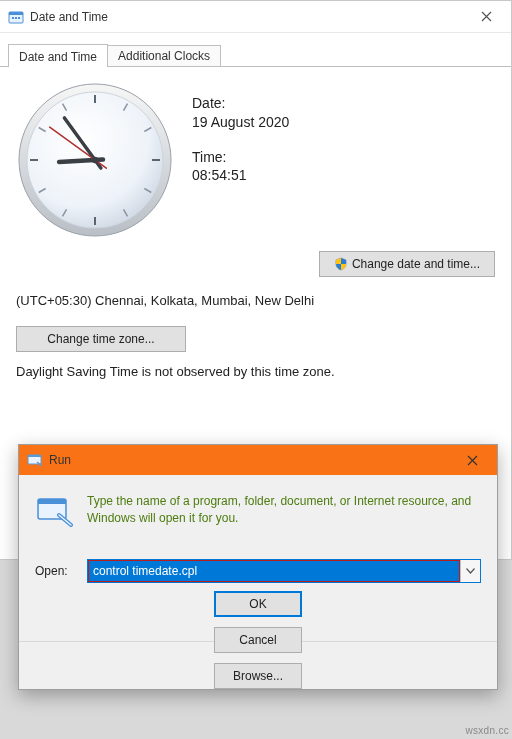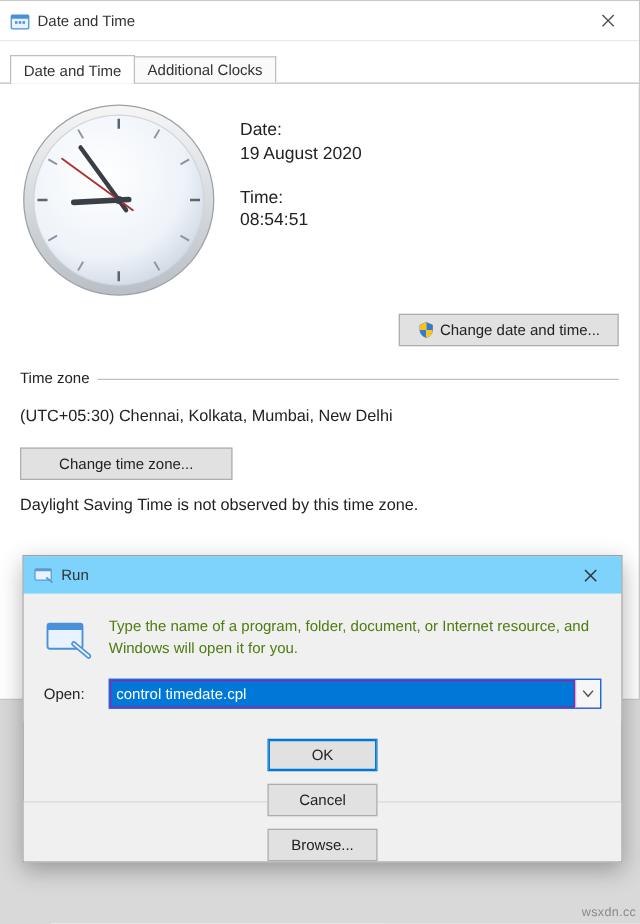--- a/index.html
+++ b/index.html
@@ -97,42 +97,42 @@
 
   
   .run-window {
     position: absolute; left: 18px; top: 444px;
     width: 480px; height: 246px;
     background: #f0f0f0;
     border: 1px solid #9e9e9e;
     box-shadow: 0 6px 18px rgba(0,0,0,0.3);
   }
   .run-titlebar {
-    height: 30px; background: #7dd3fc;
+    height: 30px; background: #f97316;
     display: flex; align-items: center;
     padding: 0 4px 0 8px;
   }
   .run-titlebar .title { margin-left: 6px; font-size: 12px; color: #333; }
   .run-titlebar .spacer { flex: 1; }
   .run-close {
     width: 42px; height: 26px; display: flex; align-items: center; justify-content: center;
     font-size: 15px; color: #333;
   }
 
   .run-body { padding: 18px 16px 10px 16px; background: #f0f0f0; }
   .run-msg-row { display: flex; gap: 14px; align-items: flex-start; }
   .run-icon { width: 38px; height: 38px; flex-shrink: 0; }
   .run-msg { font-size: 12px; color: #4d7c0f; line-height: 1.45; }
 
-  .run-open-row { display: flex; align-items: center; gap: 12px; margin-top: 12px; }
+  .run-open-row { display: flex; align-items: center; gap: 12px; margin-top: 28px; }
   .run-open-label { font-size: 12px; color: #222; min-width: 40px; }
   .combo {
     flex: 1; height: 24px;
     border: 1px solid #0078d7;
-    background: #a21caf;
+    background: #b91c1c;
     display: flex; align-items: stretch;
     position: relative;
   }
   .combo-input {
     flex: 1; border: none; outline: none;
     padding: 0 4px;
     font-family: inherit; font-size: 12px;
     color: #fff;
     background: #0078d7;
     margin: 1px;
@@ -257,24 +257,20 @@
               <path d="M7 1 L12 3 V7 H7 Z" fill="#2b7cd3"></path>
               <path d="M7 1 L2 3 V7 H7 Z" fill="#ffc20e"></path>
               <path d="M2 7 H7 V13 C4.2 12.3 2 10 2 7 Z" fill="#2b7cd3"></path>
               <path d="M12 7 H7 V13 C9.8 12.3 12 10 12 7 Z" fill="#ffc20e"></path>
             </svg>
           </span>
           <span>Change date and time...</span>
         </button>
       </div>
 
-      <div class="fieldset">
-        <div class="fieldset-line"></div>
-        <span class="fieldset-label">Time zone</span>
-      </div>
       <div class="tz-text">(UTC+05:30) Chennai, Kolkata, Mumbai, New Delhi</div>
       <div class="tz-btn-row">
         <button class="win-btn" style="min-width:170px">
           <span>Change time zone...</span>
         </button>
       </div>
       <div class="dst-text">Daylight Saving Time is not observed by this time zone.</div>
     </div>
   </div>
 

